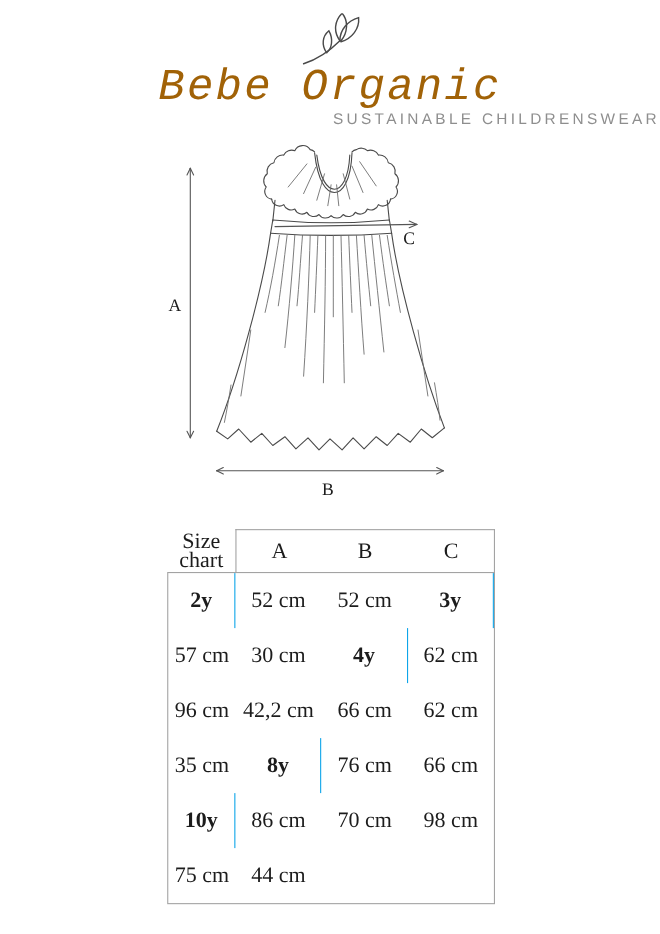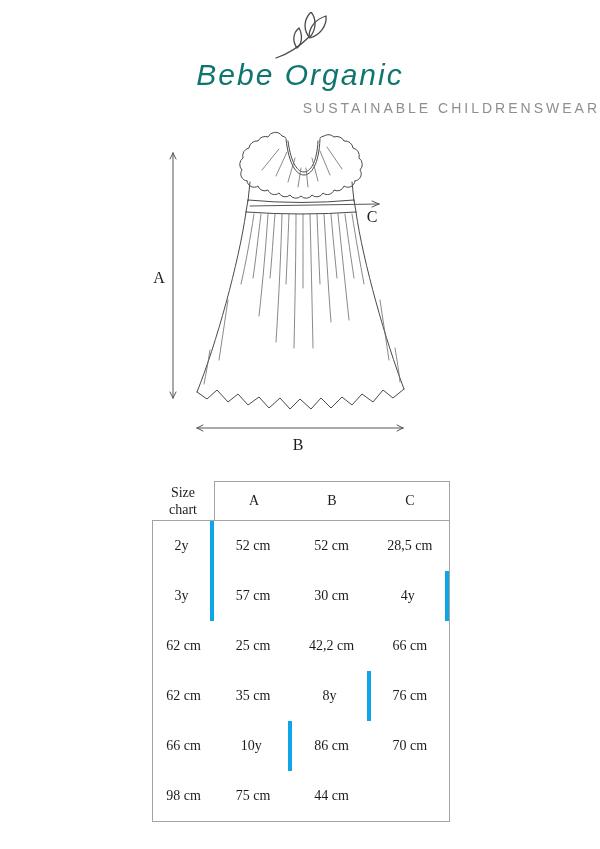--- a/index.html
+++ b/index.html
@@ -4,53 +4,53 @@
 <style>
   html,body { margin:0; padding:0; background:#ffffff; }
   .page {
     position:relative; width:600px; height:849px; background:#ffffff;
     font-family:"Liberation Serif", serif; color:#1c1c1c; overflow:hidden;
   }
   
   .brand-icon-svg { position:absolute; left:262px; top:12px; width:76px; height:52px; }
   .brand-name {
     position:absolute; top:58px; left:0; width:100%; text-align:center;
-    font-family:Liberation Sans, sans-serif; font-style:italic;
-    font-size:30px; letter-spacing:2px; color:#0f766e;
+    font-family:Liberation Mono, monospace; font-style:italic;
+    font-size:40px; letter-spacing:2px; color:#a16207;
   }
   .brand-tagline {
     position:absolute; top:100px; left:0; width:100%; text-align:right;
     font-family:"Liberation Sans", sans-serif; font-size:14px;
     letter-spacing:3px; color:#8e8e8e;
   }
   
   .diagram-svg { position:absolute; left:0; top:0; width:600px; height:849px; }
   .sketch { fill:none; stroke:#4a4a4a; stroke-width:1; stroke-linecap:round; stroke-linejoin:round; }
   .sketch-thin { fill:none; stroke:#6b6b6b; stroke-width:0.8; stroke-linecap:round; }
   .arrow { fill:none; stroke:#555555; stroke-width:1; stroke-linecap:round; }
   .measure-label {
     font-family:"Liberation Serif", serif; font-size:16px; fill:#1c1c1c;
     text-anchor:middle;
   }
   
-  .size-table { position:absolute; left:152px; top:481px; width:298px; font-size:14px; }
+  .size-table { position:absolute; left:152px; top:481px; width:298px; font-size:20px; }
   .size-table * { box-sizing:border-box; }
   .thead { display:flex; height:39px; }
   .size-head {
     width:62px; display:flex; flex-direction:column;
     align-items:center; justify-content:center; line-height:17px; text-align:center;
   }
   .abc-head { flex:1; display:flex; border:1px solid #a3a3a3; border-bottom:none; }
   .abc-head .hcell { flex:1; display:flex; align-items:center; justify-content:center; }
   .tbody {
     height:302px; border:1px solid #a3a3a3;
     display:grid; grid-template-columns:61px 1fr 1fr 1fr; grid-auto-rows:1fr;
   }
   .tbody .cell { display:flex; align-items:center; justify-content:center; }
-  .tbody .cell.size { border-right:4px solid #0ea5e9; }
+  .tbody .cell.size { border-right:1px solid #0ea5e9;font-weight:bold; }
 </style>
 </head>
 <body>
 
 <div class="page">
 
   <svg class="brand-icon-svg" viewBox="262 12 76 52">
     <g fill="none" stroke="#4a4a4a" stroke-width="1.3" stroke-linecap="round">
       <path d="M276,58 C288,54 299,47 309,37"></path>
       <path d="M309,37 C309,27 316,19 326,16 C327,26 320,35 310,38"></path>
@@ -154,29 +154,28 @@
       <div class="abc-head">
         <div class="hcell">A</div>
         <div class="hcell">B</div>
         <div class="hcell">C</div>
       </div>
     </div>
     <div class="tbody">
       <div class="cell size">2y</div>
       <div class="cell">52 cm</div>
       <div class="cell">52 cm</div>
-      <div class="cell">28,5 cm</div>
 
       <div class="cell size">3y</div>
       <div class="cell">57 cm</div>
       <div class="cell">30 cm</div>
 
       <div class="cell size">4y</div>
       <div class="cell">62 cm</div>
-      <div class="cell">25 cm</div>
+      <div class="cell">96 cm</div>
       <div class="cell">42,2 cm</div>
 
       <div class="cell">66 cm</div>
       <div class="cell">62 cm</div>
       <div class="cell">35 cm</div>
 
       <div class="cell size">8y</div>
       <div class="cell">76 cm</div>
       <div class="cell">66 cm</div>
 

